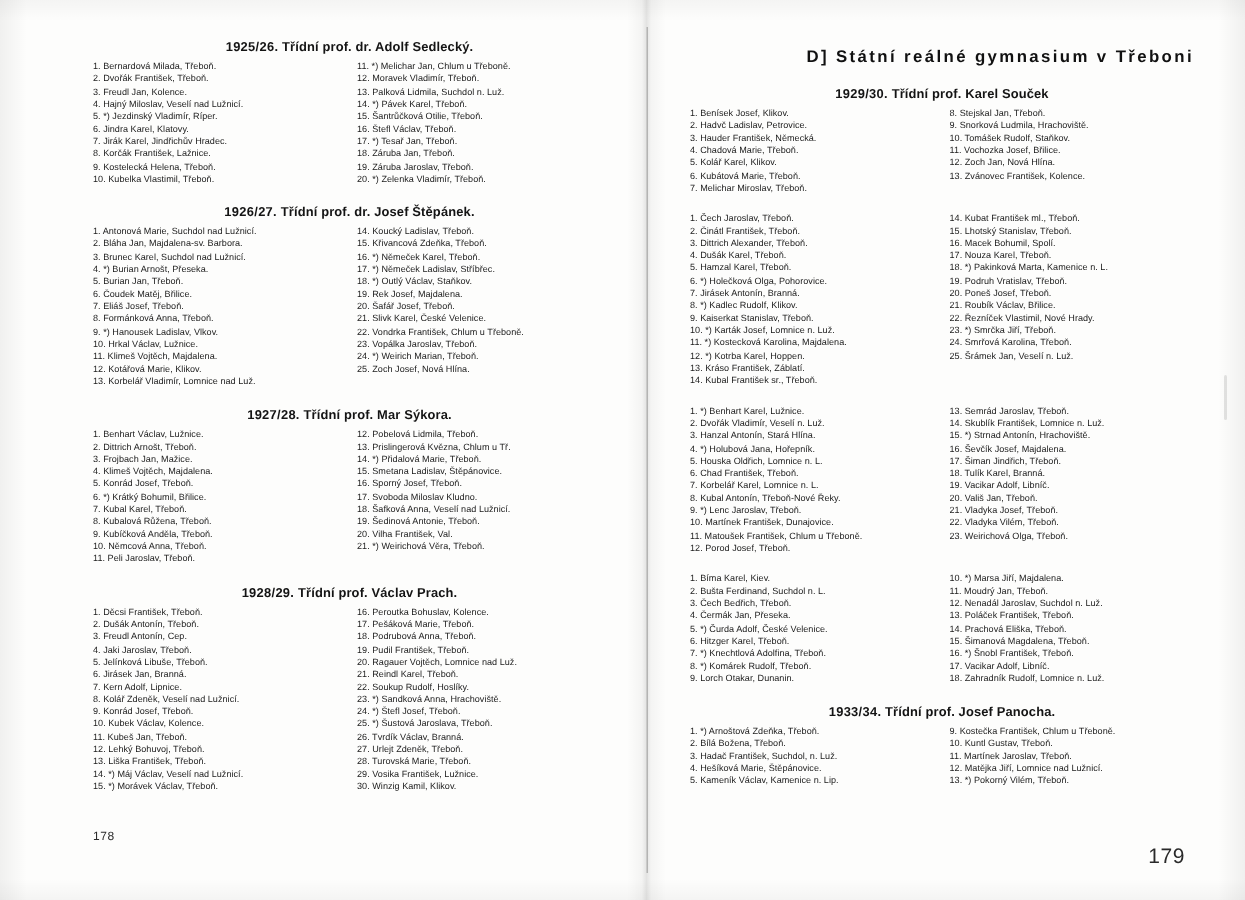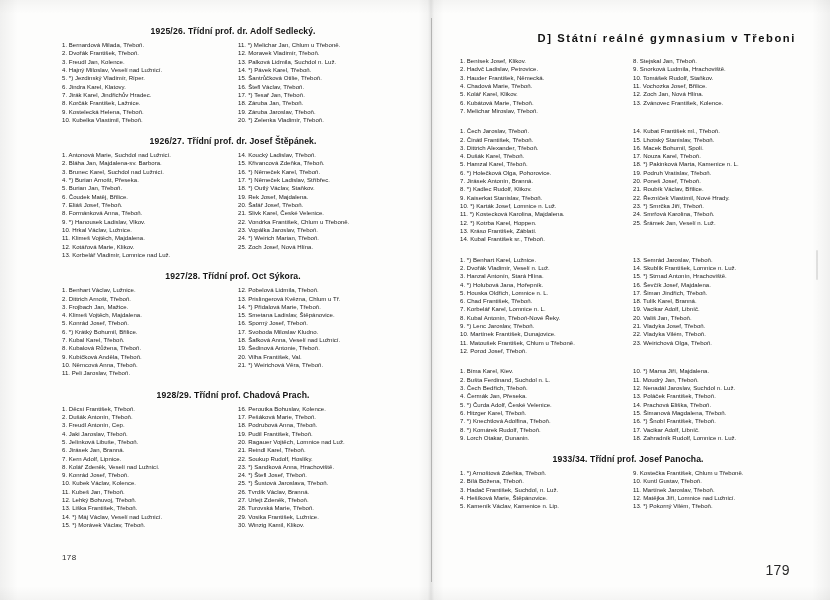--- a/index.html
+++ b/index.html
@@ -214,21 +214,21 @@
           <div class="entry">23. Vopálka Jaroslav, Třeboň.</div>
           <div class="entry">24. *) Weirich Marian, Třeboň.</div>
           <div class="entry">25. Zoch Josef, Nová Hlína.</div>
         </div>
       </div>
     </div>
 
     <div class="class-block">
       <div class="class-heading">
         <span class="year">1927/28.</span>
-        <span>Třídní prof. Oct Sýkora.</span>
+        <span>Třídní prof. Mar Sýkora.</span>
       </div>
       <div class="roster">
         <div class="roster-col">
           <div class="entry">1. Benhart Václav, Lužnice.</div>
           <div class="entry">2. Dittrich Arnošt, Třeboň.</div>
           <div class="entry">3. Frojbach Jan, Mažice.</div>
           <div class="entry">4. Klimeš Vojtěch, Majdalena.</div>
           <div class="entry">5. Konrád Josef, Třeboň.</div>
           <div class="entry">6. *) Krátký Bohumil, Břilice.</div>
           <div class="entry">7. Kubal Karel, Třeboň.</div>
@@ -249,21 +249,21 @@
           <div class="entry">20. Vilha František, Val.</div>
           <div class="entry">21. *) Weirichová Věra, Třeboň.</div>
           <div class="entry"></div>
         </div>
       </div>
     </div>
 
     <div class="class-block">
       <div class="class-heading">
         <span class="year">1928/29.</span>
-        <span>Třídní prof. Chadová Prach.</span>
+        <span>Třídní prof. Václav Prach.</span>
       </div>
       <div class="roster">
         <div class="roster-col">
           <div class="entry">1. Děcsi František, Třeboň.</div>
           <div class="entry">2. Dušák Antonín, Třeboň.</div>
           <div class="entry">3. Freudl Antonín, Cep.</div>
           <div class="entry">4. Jaki Jaroslav, Třeboň.</div>
           <div class="entry">5. Jelínková Libuše, Třeboň.</div>
           <div class="entry">6. Jirásek Jan, Branná.</div>
           <div class="entry">7. Kern Adolf, Lipnice.</div>
@@ -297,20 +297,24 @@
     </div>
 
     <div class="folio folio-left">178</div>
   </div>
 
   <div class="page page-right">
 
     <div class="school-title">D] Státní reálné gymnasium v Třeboni</div>
 
     <div class="class-block">
+      <div class="class-heading">
+        <span class="year">1929/30.</span>
+        <span>Třídní prof. Karel Souček</span>
+      </div>
       <div class="roster">
         <div class="roster-col">
           <div class="entry">1. Benísek Josef, Klikov.</div>
           <div class="entry">2. Hadvč Ladislav, Petrovice.</div>
           <div class="entry">3. Hauder František, Německá.</div>
           <div class="entry">4. Chadová Marie, Třeboň.</div>
           <div class="entry">5. Kolář Karel, Klikov.</div>
           <div class="entry">6. Kubátová Marie, Třeboň.</div>
           <div class="entry">7. Melichar Miroslav, Třeboň.</div>
         </div>

